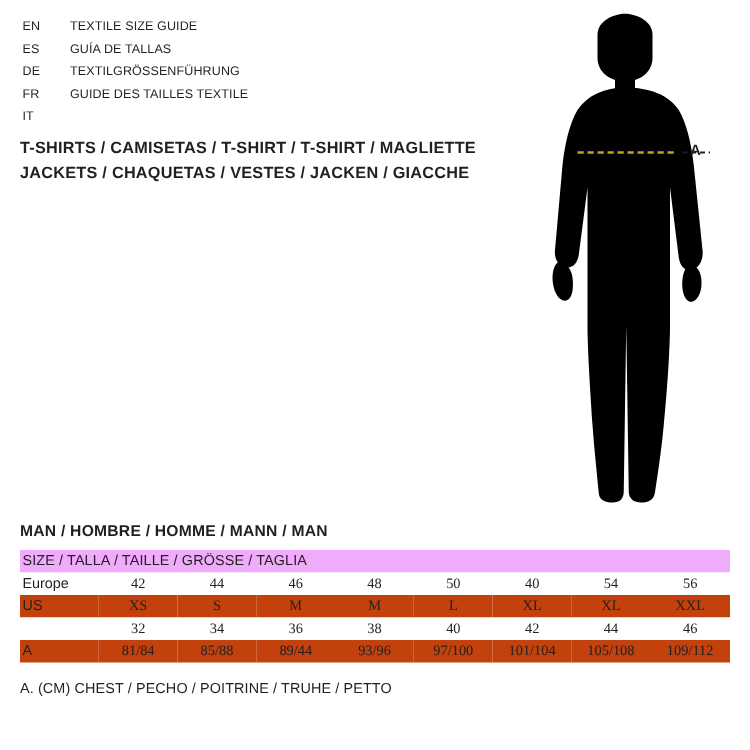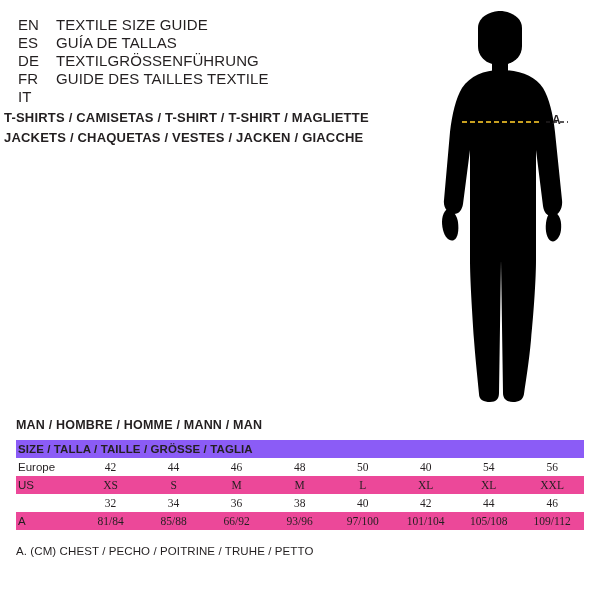--- a/index.html
+++ b/index.html
@@ -26,37 +26,37 @@
   .lang-block {
     position: absolute;
     left: 18px;
     top: 16px;
     width: 400px;
   }
   .lang-row {
     display: flex;
     align-items: baseline;
     height: 18px;
-    font-size: 15px;
+    font-size: 10px;
     letter-spacing: 0.1px;
   }
   .lang-code {
     width: 38px;
     flex: 0 0 38px;
     text-transform: uppercase;
   }
   .lang-text {
     text-transform: uppercase;
     white-space: nowrap;
   }
 
   
   .cat-block {
     position: absolute;
-    left: 4px;
+    left: 16px;
     top: 110px;
     width: 420px;
   }
   .cat-line {
     font-size: 13px;
     font-weight: bold;
     letter-spacing: 0.2px;
     height: 20px;
     text-transform: uppercase;
     white-space: nowrap;
@@ -114,30 +114,30 @@
   .size-table .lbl {
     width: 86px;
     padding-left: 2px;
   }
   .size-table .val {
     width: 68px;
     text-align: center;
     font-family: Liberation Serif, serif;
   }
   .row-head td {
-    background: #8b5cf6;
-    font-weight: bold;
+    background: #f0abfc;
+    font-weight: normal;
     letter-spacing: 0.1px;
     text-transform: uppercase;
   }
   .row-light td {
     background: #ffffff;
   }
   .row-grey td {
-    background: #ec4899;
+    background: #c2410c;
   }
 
   
   .footnote {
     position: absolute;
     left: 16px;
     top: 545px;
     font-size: 11.5px;
     letter-spacing: 0.1px;
     text-transform: uppercase;
@@ -256,21 +256,21 @@
         <td class="val">38</td>
         <td class="val">40</td>
         <td class="val">42</td>
         <td class="val">44</td>
         <td class="val">46</td>
       </tr>
       <tr class="row-grey">
         <td class="lbl">A</td>
         <td class="val">81/84</td>
         <td class="val">85/88</td>
-        <td class="val">66/92</td>
+        <td class="val">89/44</td>
         <td class="val">93/96</td>
         <td class="val">97/100</td>
         <td class="val">101/104</td>
         <td class="val">105/108</td>
         <td class="val">109/112</td>
       </tr>
     </tbody>
   </table>
 
   <div class="footnote">A. (cm) Chest / Pecho / Poitrine / Truhe / Petto</div>

